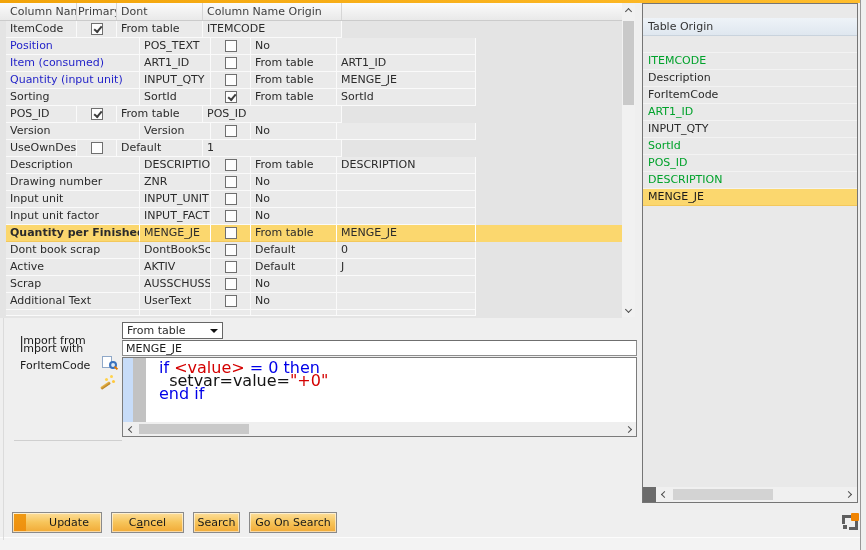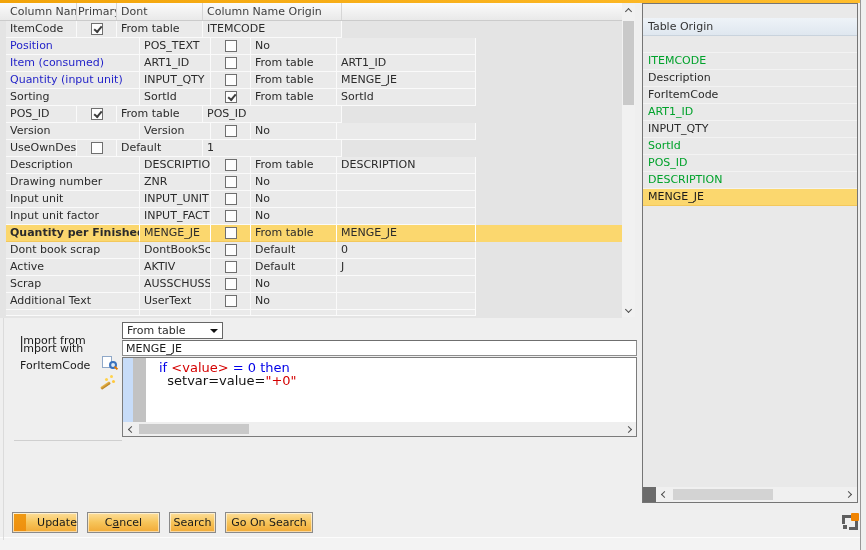--- a/index.html
+++ b/index.html
@@ -88,21 +88,21 @@
   .icon-wand .stick { position:absolute; left:1px; bottom:3px; width:11px; height:3px; border-radius:1px;
     background:linear-gradient(#EBBC54,#B67C1C); transform:rotate(-35deg); }
   .icon-wand .spark { position:absolute; right:2px; top:1px; width:3px; height:3px; border-radius:50%;
     background:#FFD24A; box-shadow:-5px 3px 0 #FFD24A, 2px 5px 0 #FFC83C; }
 
   .editor { position:absolute; left:122px; top:357px; width:515px; height:80px;
     background:#FFF; border:1px solid #7B7B7B; display:flex; flex-direction:column; }
   .editor-main { flex:1; display:flex; overflow:hidden; }
   .margin-blue { width:10px; background:#C7DCF8; }
   .gutter { width:13px; background:#C2C2C2; }
-  .code { flex:1; padding:3px 0 0 13px; font-size:13px; line-height:13px; overflow:hidden; }
+  .code { flex:1; padding:3px 0 0 13px; font-size:16px; line-height:13px; overflow:hidden; }
   .code-line { white-space:pre; }
   .tok-keyword { color:var(--code-keyword,#0000E8); }
   .tok-literal { color:var(--code-literal,#D40000); }
   .tok-plain { color:var(--code-plain,#141414); }
   .editor-hscroll { height:14px; background:#EFEFEF; display:flex; align-items:center; }
   .editor-hscroll .hbtn { width:14px; height:14px; }
   .editor-hscroll .htrack { height:14px; }
   .editor-hscroll .hthumb { width:110px; background:#C9C9C9; }
 
   
@@ -375,38 +375,39 @@
     <span class="spark"></span>
   </div>
 
   <div class="editor">
     <div class="editor-main">
       <div class="margin-blue"></div>
       <div class="gutter"></div>
       <div class="code" id="code">
           <div class="code-line"><span class="tok-keyword">if </span><span class="tok-literal">&lt;value&gt;</span><span class="tok-keyword"> = 0 </span><span class="tok-keyword">then</span></div>
           <div class="code-line"><span class="tok-plain">  setvar=value=</span><span class="tok-literal">"+0"</span></div>
+          <div class="code-line"><span class="tok-keyword">end if</span></div>
         </div>
     </div>
     <div class="editor-hscroll">
       <div class="hbtn">
           <span class="chev left"></span>
         </div>
       <div class="htrack">
           <div class="hthumb"></div>
         </div>
       <div class="hbtn">
           <span class="chev right"></span>
         </div>
     </div>
   </div>
   <div class="label-underline"></div>
 
   <div class="buttons" id="buttons">
-      <div class="btn accent" style="width: 66px; padding-left: 24px;">
+      <div class="btn accent" style="width: 90px; padding-left: 24px;">
         <span class="btn-label">Update</span>
       </div>
       <div class="btn" style="width: 73px;">
         <span class="btn-label">C<u>a</u>ncel</span>
       </div>
       <div class="btn" style="width: 47px;">
         <span class="btn-label">Search</span>
       </div>
       <div class="btn" style="width: 88px;">
         <span class="btn-label">Go On Search</span>

